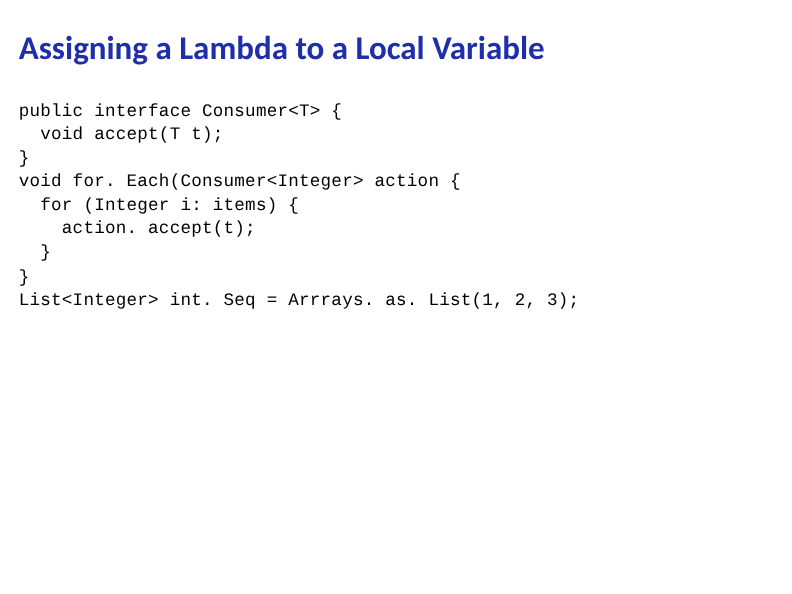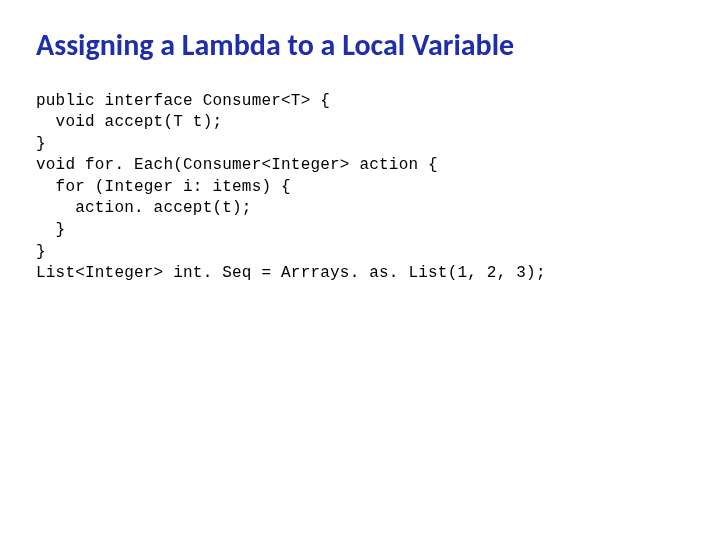--- a/index.html
+++ b/index.html
@@ -8,21 +8,21 @@
     width: 720px;
     height: 540px;
     background: #ffffff;
     font-family: Calibri, "Segoe UI", Arial, sans-serif;
     overflow: hidden;
   }
   .slide {
     width: 720px;
     height: 424px;
     box-sizing: border-box;
-    padding: 28px 36px 20px 36px;
+    padding: 28px 36px 20px 17px;
   }
   .title {
     color: #1f2eaa;
     font-weight: 700;
     font-size: 30px;
     line-height: 1.15;
     margin: 0 0 28px 0;
     text-align: left;
   }
   .code {

